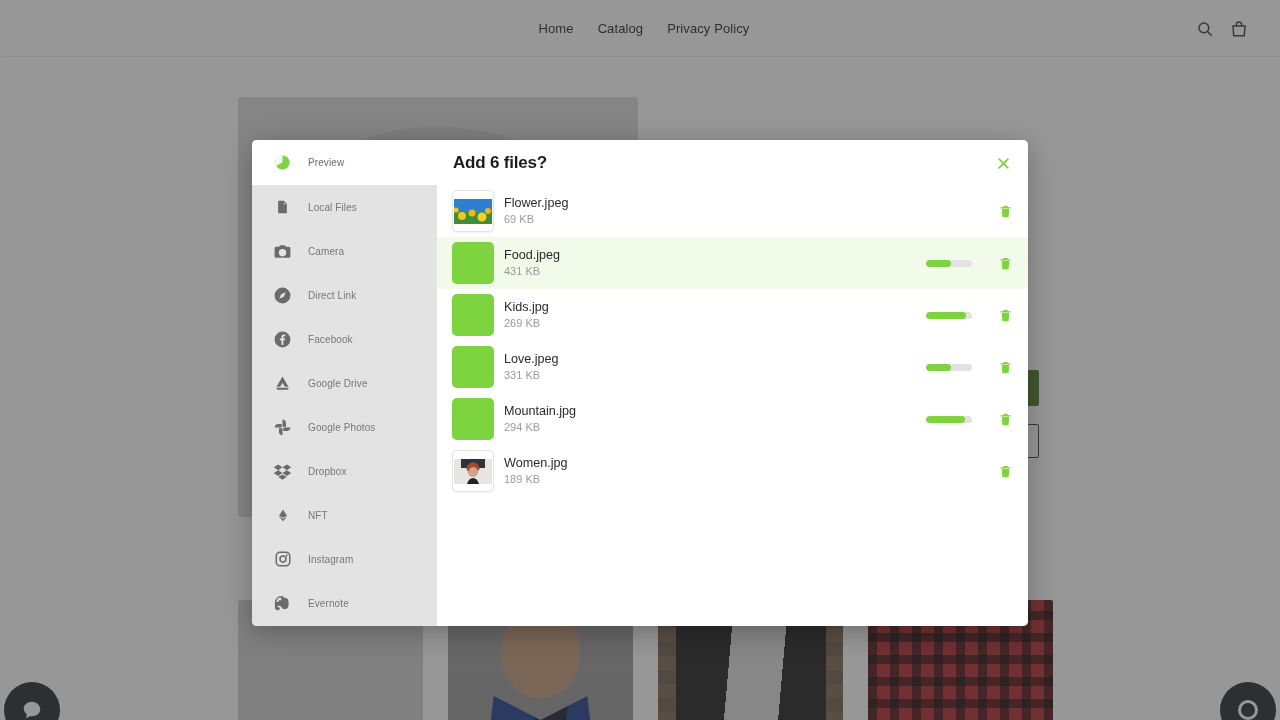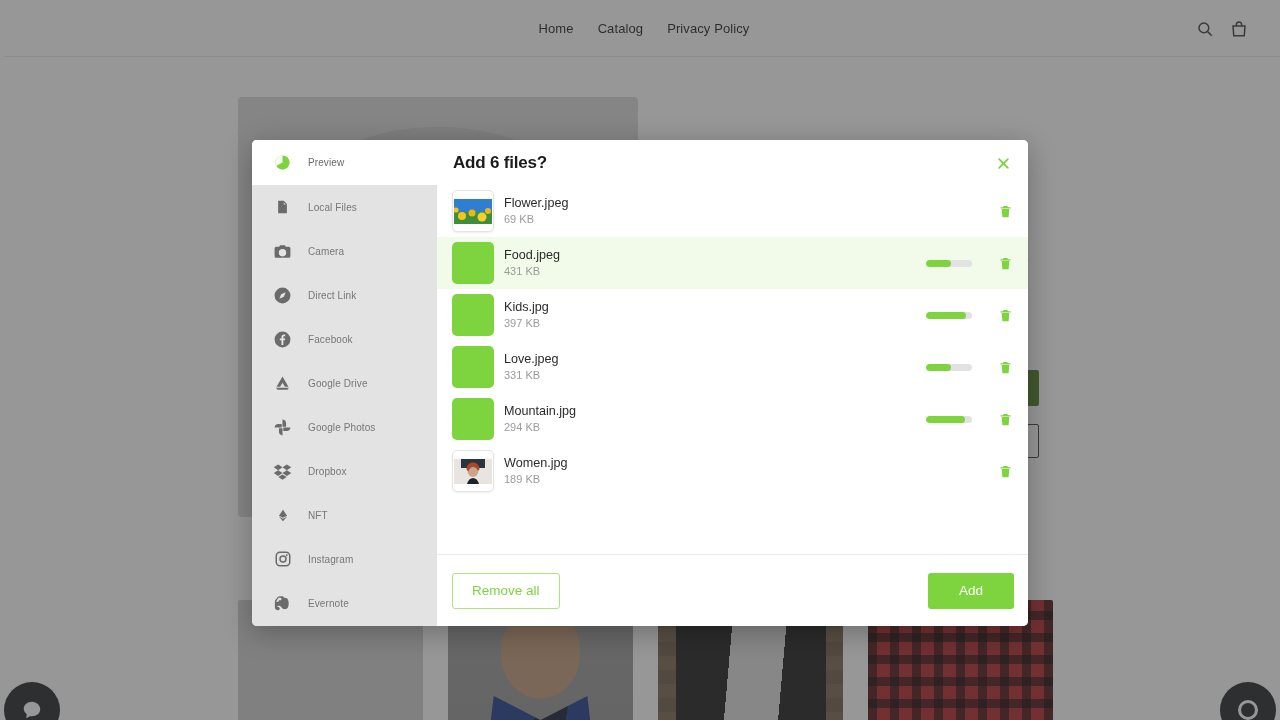--- a/index.html
+++ b/index.html
@@ -472,21 +472,21 @@
           <svg width="15" height="17" viewBox="0 0 24 24" fill="currentColor">
               <path d="M9 3h6l1 2h4v2H4V5h4l1-2zM6 8h12l-1 13H7L6 8z"></path>
             </svg>
         </div>
       </div>
 
       <div class="file-row">
         <div class="thumb"></div>
         <div class="file-meta">
           <div class="file-name">Kids.jpg</div>
-          <div class="file-size">397 KB</div>
+          <div class="file-size">269 KB</div>
         </div>
         <div class="progress">
             <i style="width: 88%;"></i>
           </div>
         <div class="trash">
           <svg width="15" height="17" viewBox="0 0 24 24" fill="currentColor">
               <path d="M9 3h6l1 2h4v2H4V5h4l1-2zM6 8h12l-1 13H7L6 8z"></path>
             </svg>
         </div>
       </div>
@@ -542,18 +542,14 @@
           </div>
         <div class="trash">
           <svg width="15" height="17" viewBox="0 0 24 24" fill="currentColor">
               <path d="M9 3h6l1 2h4v2H4V5h4l1-2zM6 8h12l-1 13H7L6 8z"></path>
             </svg>
         </div>
       </div>
 
     </div>
 
-    <footer id="dlg-footer">
-      <button id="remove-all">Remove all</button>
-      <button id="add-btn">Add</button>
-    </footer>
   </section>
 </div>
 
 </body></html>

